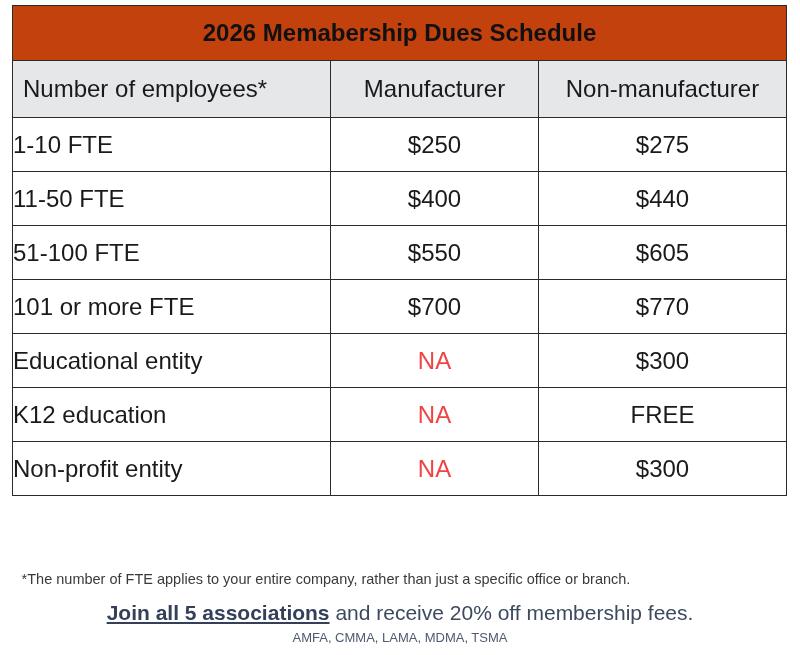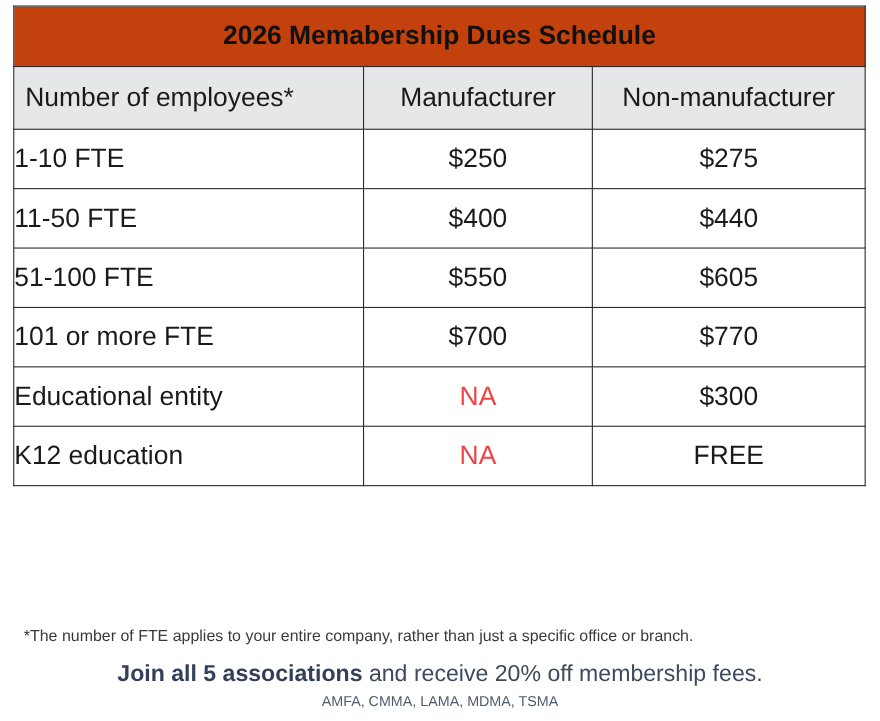--- a/index.html
+++ b/index.html
@@ -15,21 +15,21 @@
     .head-row th.c1, .head-row th.c2 { text-align: center; }
     .data-row td { height: 53px; font-size: 24px; margin-top: 22px; }
     td.label { text-align: left; padding-left: 10px; }
     td.val { text-align: center; }
     td.na { color: #ef4444; }
     col.c0 { width: 318px; } col.c1 { width: 208px; } col.c2 { width: 248px; }
     .footnote { position: absolute; top: 571px; left: 0; width: 652px; text-align: center;
                 font-size: 14.5px; color: #3a3a3a; }
     .promo { position: absolute; top: 601px; left: 0; width: 800px; text-align: center;
              font-size: 21px; color: #3d4a5e; }
-    .promo b { font-weight: bold; color: #34405a; }
+    .promo b { font-weight: bold; color: #34405a; text-decoration: underline; }
     .assoc { position: absolute; top: 630px; left: 0; width: 800px; text-align: center;
              font-size: 13px; color: #4f5b6e; }
   </style>
 </head>
 <body>
 
 <table class="dues">
   <colgroup>
       <col class="c0">
       <col class="c1">
@@ -67,18 +67,23 @@
   <tr class="data-row">
     <td class="label">Educational entity</td>
     <td class="val na">NA</td>
     <td class="val">$300</td>
   </tr>
   <tr class="data-row">
     <td class="label">K12 education</td>
     <td class="val na">NA</td>
     <td class="val">FREE</td>
   </tr>
+  <tr class="data-row">
+    <td class="label">Non-profit entity</td>
+    <td class="val na">NA</td>
+    <td class="val">$300</td>
+  </tr>
 </tbody>
   </table>
 
 <div class="footnote">*The number of FTE applies to your entire company, rather than just a specific office or branch.</div>
 <div class="promo"><b>Join all 5 associations</b><span> and receive 20% off membership fees.</span></div>
 <div class="assoc">AMFA, CMMA, LAMA, MDMA, TSMA</div>
 
 </body></html>

